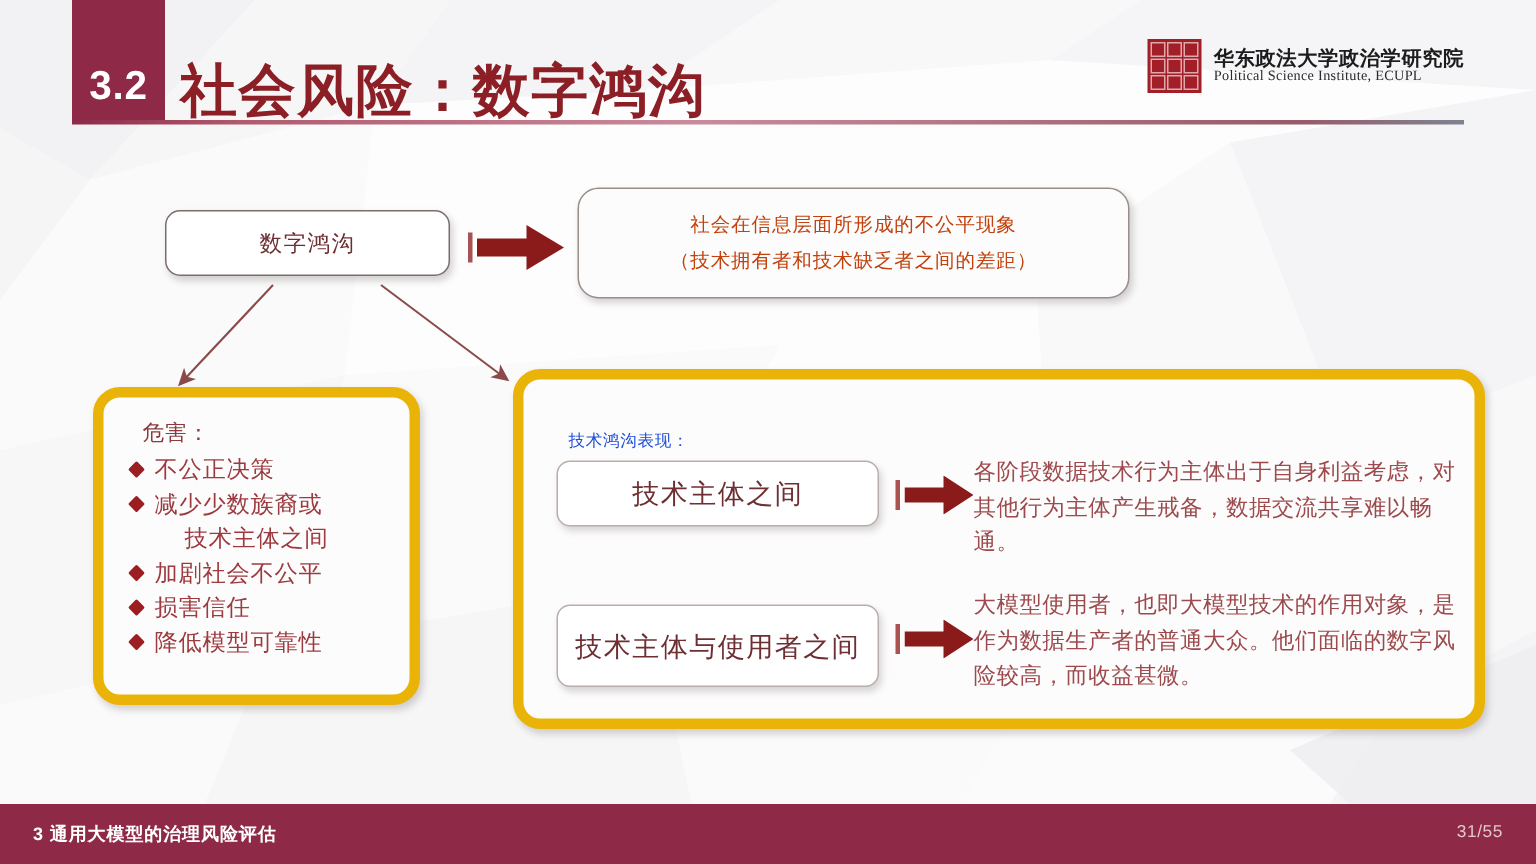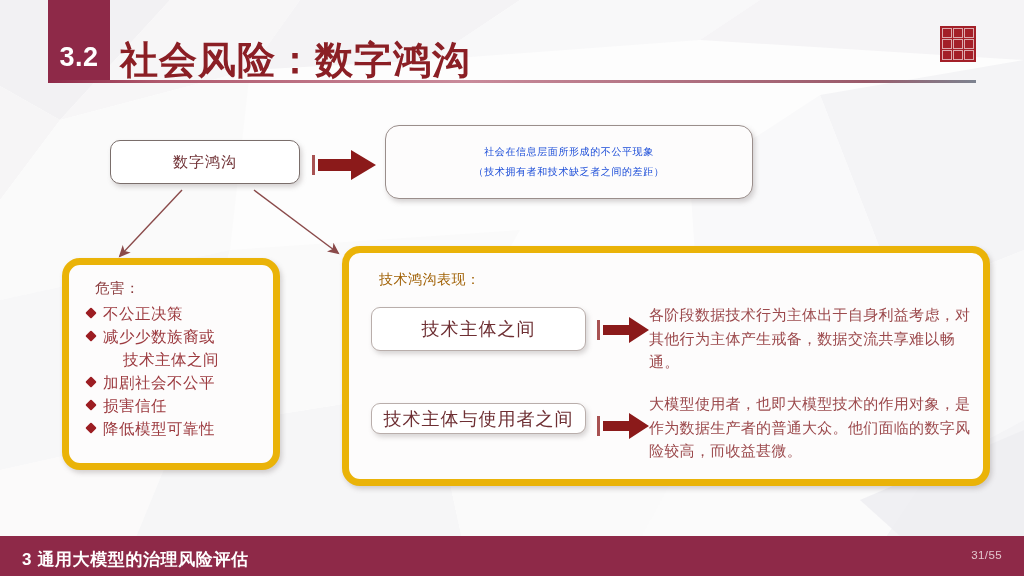--- a/index.html
+++ b/index.html
@@ -55,21 +55,21 @@
   .card.soft{border:7px solid #eab308;border-radius:18px;background:#fdfcfc;}
 
   
   #box-digital-divide{left:110px;top:140px;width:190px;height:44px;
     display:flex;align-items:center;justify-content:center;}
   #box-digital-divide .t{font-size:15px;color:#6e2f33;letter-spacing:1px;}
 
   #box-definition{left:385px;top:125px;width:368px;height:74px;
     display:flex;flex-direction:column;align-items:center;justify-content:center;gap:6px;
     border-radius:14px;border:1px solid #9a8e8b;}
-  #box-definition .t{font-size:10px;color:#1d4ed8;letter-spacing:.6px;white-space:nowrap;}
+  #box-definition .t{font-size:13px;color:#c2410c;letter-spacing:.6px;white-space:nowrap;}
 
   
   .blockarrow{position:absolute;display:flex;align-items:center;}
   .blockarrow .tick{width:3px;height:20px;background:#8b1a1a;margin-right:3px;opacity:.75;}
   .blockarrow svg{display:block;}
 
   
   #card-harms{left:62px;top:258px;width:218px;height:212px;padding:14px 10px 10px 18px;}
   #card-harms .head{font-size:14.5px;color:#8a3a3c;margin:0 0 5px 8px;letter-spacing:.5px;}
   #card-harms ul{list-style:none;margin:0;padding:0;}
@@ -80,47 +80,47 @@
   #card-harms li .dia{
     flex:0 0 auto;margin-top:6px;width:8px;height:8px;background:#9c1d22;
     transform:rotate(45deg);border-radius:1px;
   }
   #card-harms li.cont{margin-left:20px;}
   #card-harms li.cont .dia{visibility:hidden;}
 
   
   #card-manifest{left:342px;top:246px;width:648px;height:240px;padding:12px 0 0 0;}
   #card-manifest .head{
-    position:absolute;left:30px;top:18px;font-size:14px;color:#a16207;letter-spacing:.5px;
+    position:absolute;left:30px;top:33px;font-size:11px;color:#1d4ed8;letter-spacing:.5px;
   }
   .sub-box{
     position:absolute;background:#ffffff;border:1px solid #b9aeab;border-radius:9px;
     display:flex;align-items:center;justify-content:center;
     box-shadow:2px 3px 5px rgba(120,110,110,.28);box-sizing:border-box;
   }
   .sub-box .t{font-size:18px;color:#6e2f33;letter-spacing:1px;white-space:nowrap;}
   #sub-box-1{left:22px;top:54px;width:215px;height:44px;}
-  #sub-box-2{left:22px;top:150px;width:215px;height:31px;}
+  #sub-box-2{left:22px;top:150px;width:215px;height:55px;}
 
   .para{
     position:absolute;left:300px;width:330px;
     font-size:15px;line-height:1.58;color:#9c4a4d;letter-spacing:.3px;
   }
   #para-1{top:50px;}
   #para-2{top:139px;}
 
   
   .connectors{position:absolute;inset:0;pointer-events:none;}
 
   
   .footer{
     position:absolute;left:0;bottom:0;width:1024px;height:40px;background:#8e2948;
   }
   .footer-left{
-    position:absolute;left:22px;top:12px;font-size:17px;color:#ffffff;
+    position:absolute;left:22px;top:12px;font-size:12px;color:#ffffff;
     font-weight:bold;letter-spacing:.6px;
   }
   .footer-right{
     position:absolute;right:22px;top:13px;font-size:11.5px;color:#e3c6ce;letter-spacing:.4px;
   }
 </style>
 </head>
 <body>
 
 <div class="slide">
@@ -160,20 +160,24 @@
       <i></i>
         <i></i>
         <i></i>
         <i></i>
         <i></i>
         <i></i>
         <i></i>
         <i></i>
         <i></i>
     </div>
+    <div class="logo-text">
+      <div class="logo-cn">华东政法大学政治学研究院</div>
+      <div class="logo-en">Political Science Institute, ECUPL</div>
+    </div>
   </div>
 
   <svg class="connectors" viewBox="0 0 1024 576">
     <defs>
       <marker id="thin-head" markerWidth="9" markerHeight="9" refX="7" refY="4.5" orient="auto" markerUnits="strokeWidth">
         <path d="M0,0.6 L8.4,4.5 L0,8.4 L2.2,4.5 Z" fill="#8a4a4a"></path>
       </marker>
     </defs>
     <line x1="182" y1="190" x2="120" y2="256" stroke="#8a4a4a" stroke-width="1.4" marker-end="url(#thin-head)"></line>
     <line x1="254" y1="190" x2="338" y2="253" stroke="#8a4a4a" stroke-width="1.4" marker-end="url(#thin-head)"></line>

